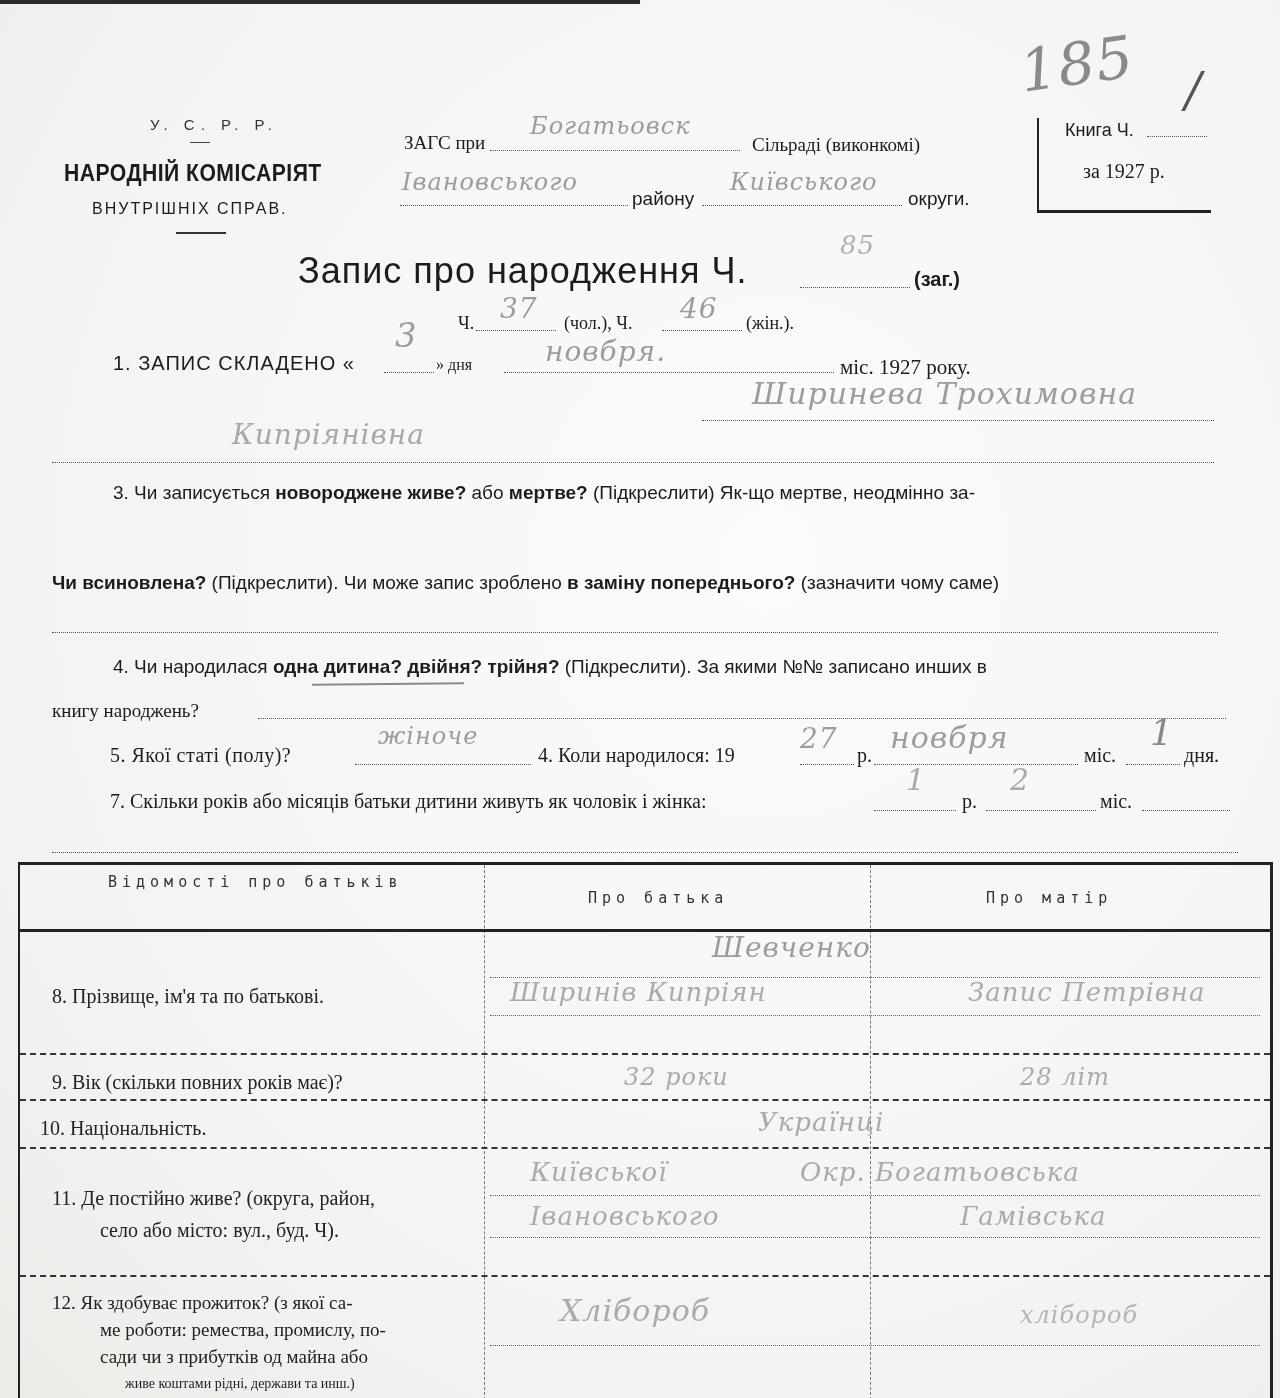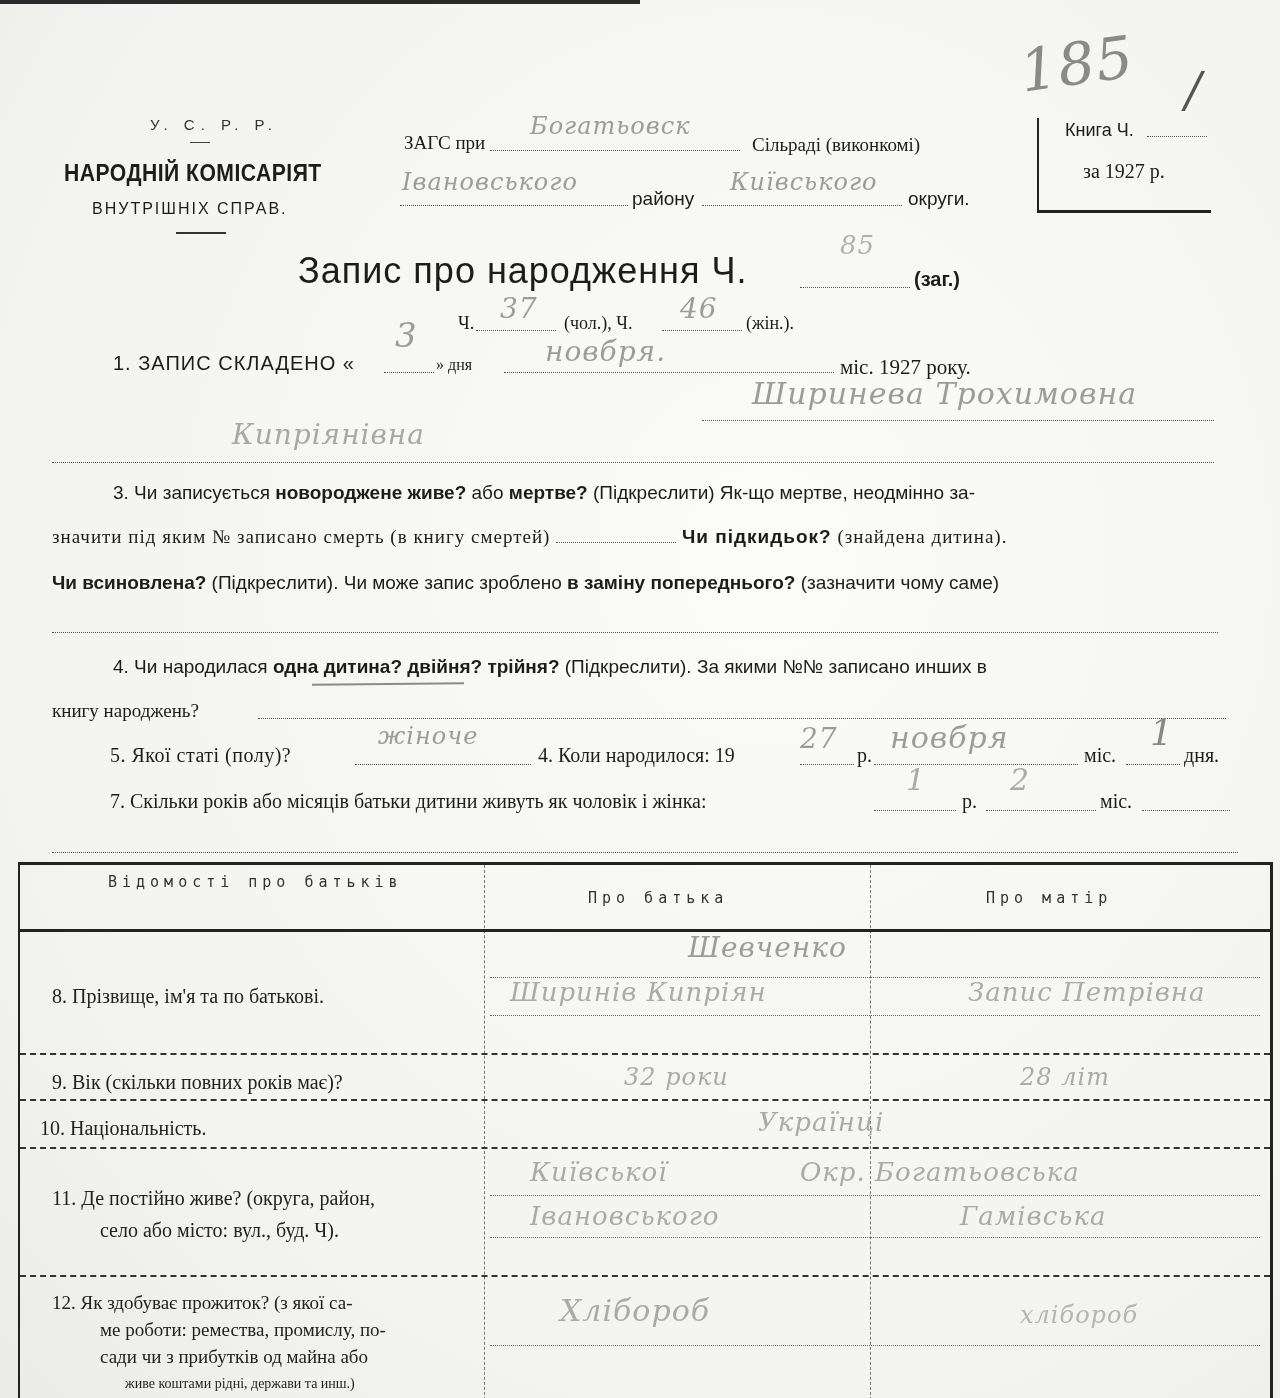--- a/index.html
+++ b/index.html
@@ -99,26 +99,20 @@
   <div class="abs hand" style="left:232px;top:418px;font-size:28px;color:#a8a8a8;">Кипріянівна</div>
   <div class="dots" style="left:52px;top:462px;width:1162px;"></div>
 
   <div class="abs" style="left:113px;top:482px;font-size:19px;font-family:'Liberation Sans',sans-serif;">
     <span>3. Чи записується</span>
     <span class="bold">новороджене живе?</span>
     <span>або</span>
     <span class="bold">мертве?</span>
     <span>(Підкреслити) Як-що мертве, неодмінно за-</span>
   </div>
-  <div class="abs" style="left:52px;top:526px;font-size:19px;letter-spacing:1px;">
-    <span>значити під яким № записано смерть (в книгу смертей)</span>
-    <span style="display:inline-block;width:120px;border-bottom:1.5px dotted #555;"></span>
-    <span class="bold cond">Чи підкидьок?</span>
-    <span>(знайдена дитина).</span>
-  </div>
   <div class="abs" style="left:52px;top:572px;font-size:19px;font-family:'Liberation Sans',sans-serif;">
     <span class="bold">Чи всиновлена?</span>
     <span>(Підкреслити). Чи може запис зроблено</span>
     <span class="bold">в заміну попереднього?</span>
     <span>(зазначити чому саме)</span>
   </div>
   <div class="dots" style="left:52px;top:632px;width:1166px;"></div>
 
   <div class="abs" style="left:113px;top:656px;font-size:19px;font-family:'Liberation Sans',sans-serif;">
     <span>4. Чи народилася</span>
@@ -160,21 +154,21 @@
     <div class="vline" style="left:850px;"></div>
 
     <div class="th" style="left:88px;top:8px;">Відомості про батьків</div>
     <div class="th" style="left:568px;top:24px;">Про батька</div>
     <div class="th" style="left:966px;top:24px;">Про матір</div>
     <div class="hline solid" style="top:64px;"></div>
 
     <div class="rowlabel" style="left:32px;top:116px;">8. Прізвище, ім'я та по батькові.</div>
     <div class="cell-dots" style="left:470px;top:112px;width:770px;"></div>
     <div class="cell-dots" style="left:470px;top:150px;width:770px;"></div>
-    <div class="abs hand" style="left:668px;top:66px;font-size:28px;text-align:right;">Шевченко</div>
+    <div class="abs hand" style="left:692px;top:66px;font-size:28px;text-align:right;">Шевченко</div>
     <div class="abs hand" style="left:490px;top:112px;font-size:26px;color:#aaa;">Ширинів Кипріян</div>
     <div class="abs hand" style="left:948px;top:112px;font-size:26px;color:#aaa;">Запис   Петрівна</div>
     <div class="hline" style="top:188px;"></div>
 
     <div class="rowlabel" style="left:32px;top:202px;">9. Вік (скільки повних років має)?</div>
     <div class="abs hand" style="left:604px;top:198px;font-size:24px;color:#aaa;">32 роки</div>
     <div class="abs hand" style="left:1000px;top:198px;font-size:24px;color:#aaa;">28 літ</div>
     <div class="hline" style="top:234px;"></div>
 
     <div class="rowlabel" style="left:20px;top:248px;">10. Національність.</div>

